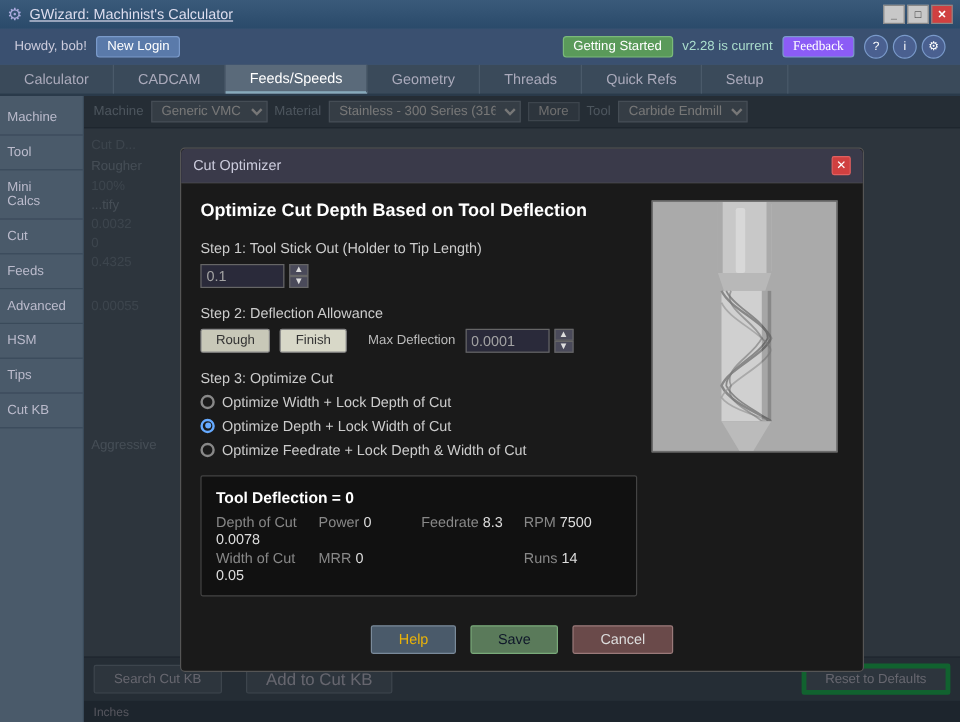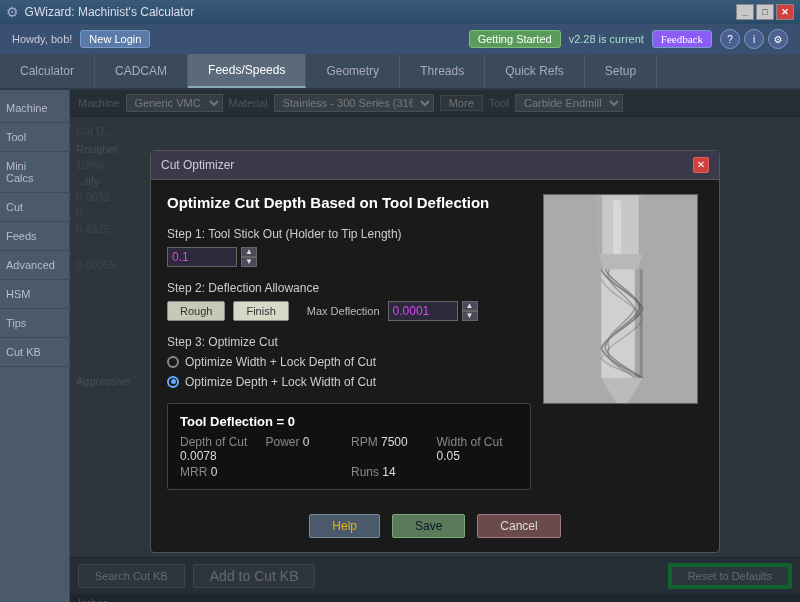--- a/index.html
+++ b/index.html
@@ -17,21 +17,21 @@
       background: linear-gradient(to bottom, #3a5a7a, #2a4a6a);
       color: white;
       display: flex;
       align-items: center;
       justify-content: space-between;
       padding: 4px 6px;
       height: 24px;
     }
     .title-bar-left { display: flex; align-items: center; gap: 6px; }
     .title-bar-icon { color: #aad; font-size: 14px; }
-    .title-bar-title { font-size: 12px; color: #dde; }
+    .title-bar-title { font-size: 12px; color: #dde; text-decoration: underline; }
     .title-bar-controls { display: flex; gap: 2px; }
     .title-btn {
       width: 18px; height: 16px;
       border: 1px solid #888;
       display: flex; align-items: center; justify-content: center;
       font-size: 9px; cursor: pointer; color: #333; font-weight: bold;
     }
     .title-btn.minimize { background: #c8c8c8; }
     .title-btn.maximize { background: #c8c8c8; }
     .title-btn.close { background: #d04040; color: white; }
@@ -85,21 +85,21 @@
       color: white;
       display: flex; align-items: center; justify-content: center;
       font-size: 10px; cursor: pointer;
     }
 
     
     .nav-tabs {
       background: #3a4a5a;
       display: flex;
       border-bottom: 2px solid #2a3a4a;
-      height: 36px;
+      height: 26px;
     }
     .nav-tab {
       padding: 4px 20px;
       color: #aab;
       cursor: pointer;
       font-size: 12px;
       border-right: 1px solid #4a5a6a;
       display: flex; align-items: center;
     }
     .nav-tab.active {
@@ -192,21 +192,21 @@
     .step-label { color: #ccc; font-size: 12px; margin-bottom: 6px; }
 
     .input-spinner {
       display: flex;
       align-items: center;
       gap: 4px;
     }
     .spinner-input {
       background: #2a2a3a;
       border: 1px solid #666;
-      color: #d946ef;
+      color: #a3a3a3;
       width: 70px;
       padding: 2px 4px;
       font-size: 12px;
     }
     .spinner-buttons {
       display: flex;
       flex-direction: column;
     }
     .spin-btn {
       background: #4a4a5a;
@@ -444,33 +444,41 @@
               <div class="step-label">Step 3: Optimize Cut</div>
               <div class="radio-group">
                 <div class="radio-item">
                   <div class="radio-dot"></div>
                   <span>Optimize Width + Lock Depth of Cut</span>
                 </div>
                 <div class="radio-item">
                   <div class="radio-dot selected"></div>
                   <span>Optimize Depth + Lock Width of Cut</span>
                 </div>
+                <div class="radio-item">
+                  <div class="radio-dot"></div>
+                  <span>Optimize Feedrate + Lock Depth &amp; Width of Cut</span>
+                </div>
               </div>
             </div>
 
             <div class="results-section">
               <div class="results-title">Tool Deflection = 0</div>
               <div class="results-grid">
                 <div>
                   <span class="result-label">Depth of Cut</span>
                   <span class="result-value"> <span>0.0078</span></span>
                 </div>
                 <div>
                   <span class="result-label">Power</span>
                   <span class="result-value"> <span>0</span></span>
+                </div>
+                <div>
+                  <span class="result-label">Feedrate</span>
+                  <span class="result-value"> <span>8.3</span></span>
                 </div>
                 <div>
                   <span class="result-label">RPM</span>
                   <span class="result-value"> <span>7500</span></span>
                 </div>
                 <div>
                   <span class="result-label">Width of Cut</span>
                   <span class="result-value"> <span>0.05</span></span>
                 </div>
                 <div>
@@ -518,21 +526,21 @@
 
         <div class="modal-footer">
           <button class="footer-btn help-btn">Help</button>
           <button class="footer-btn save-btn">Save</button>
           <button class="footer-btn cancel-btn">Cancel</button>
         </div>
       </div>
     </div>
 
     <div style="background:#4a5a6a; border-top:1px solid #3a4a5a; padding:5px 8px; display:flex; align-items:center; justify-content:space-between;">
-      <div style="display:flex; gap:8px;">
+      <div style="display:flex; gap:20px;">
         <button style="background:#5a6a7a; border:1px solid #7a8a9a; color:#ccd; font-size:11px; padding:3px 16px; cursor:pointer; border-radius:2px;">Search Cut KB</button>
         <button style="background:#5a6a7a; border:1px solid #7a8a9a; color:#ccd; font-size:14px; padding:3px 16px; cursor:pointer; border-radius:2px;">Add to Cut KB</button>
       </div>
       <button style="background:#5a6a7a; border:4px solid #22c55e; color:#ccd; font-size:11px; padding:3px 16px; cursor:pointer; border-radius:2px;">Reset to Defaults</button>
     </div>
 
     <div style="background:#3a4a5a; padding:2px 8px;">
       <span style="color:#aab; font-size:10px;">Inches</span>
     </div>
   </div>

